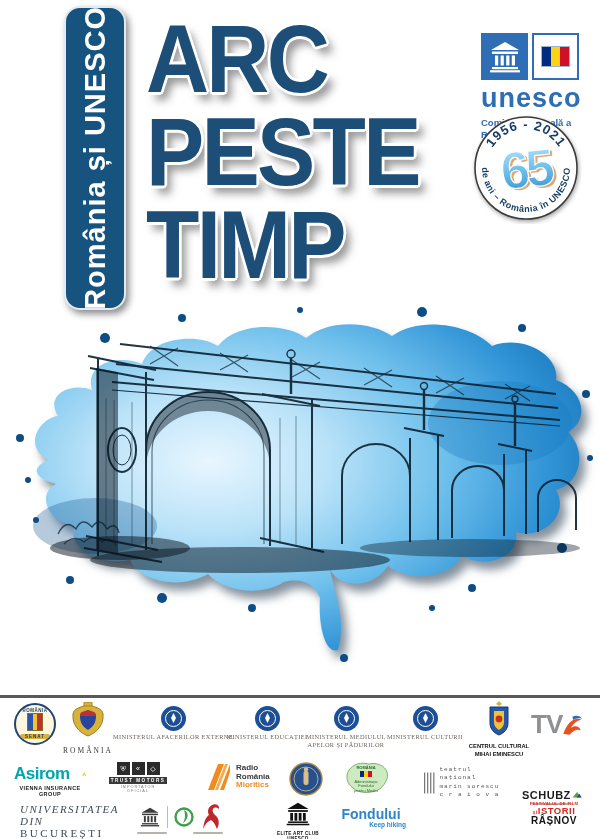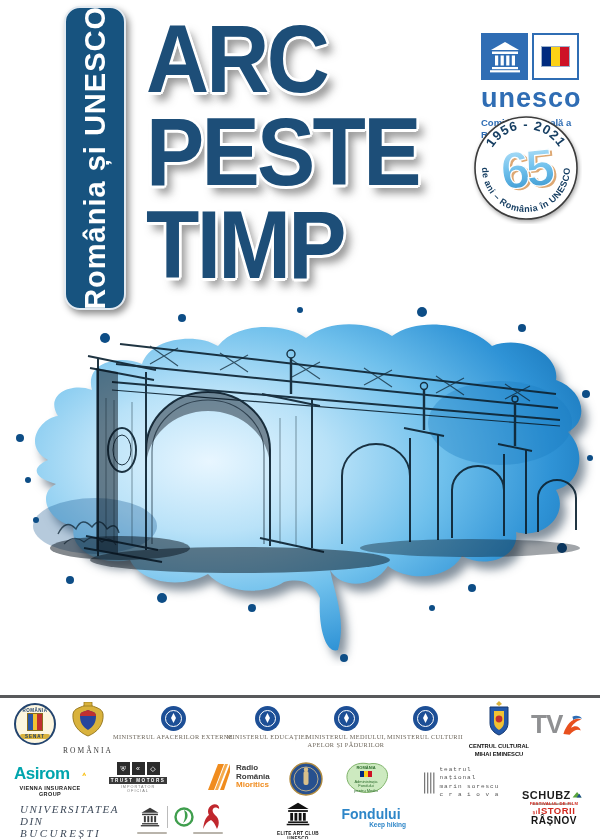--- a/index.html
+++ b/index.html
@@ -65,21 +65,21 @@
   .tm-sub{font-size:3.8px;color:#777;letter-spacing:1px;margin-top:1px;}
   .rrc{display:flex;gap:6px;align-items:center;text-align:left;}
   .rrc-txt{font-size:8px;font-weight:bold;line-height:1.05;color:#3a3a3a;}
   .rrc-txt .or{color:#f08c1e;}
   .teatru{display:flex;gap:5px;align-items:center;text-align:left;}
   .teatru-txt{font-family:"Liberation Mono",monospace;font-size:6px;color:#555;line-height:1.4;letter-spacing:1px;}
   .schubz-word{font-weight:bold;font-size:11px;color:#1c1c1c;letter-spacing:.5px;display:flex;align-items:center;gap:1px;justify-content:center;}
   .ub{display:flex;align-items:center;gap:4px;text-align:left;}
   .ub-name{font-family:"Liberation Serif",serif;color:#3e4a5a;line-height:1.1;}
   .ub-l1{font-size:11px;letter-spacing:1.5px;font-style:italic;}
-  .ub-l2{font-size:11px;letter-spacing:2.5px;font-style:italic;}
+  .ub-l2{font-size:11px;letter-spacing:2.5px;}
   .mioritics{color:#2e86c8;font-weight:bold;font-size:14px;line-height:.9;}
   .mioritics-sub{color:#2e86c8;font-weight:bold;font-size:6.5px;text-align:right;}
   .rasnov{line-height:1;}
   .rasnov-top{color:#d22a20;font-size:4.2px;font-weight:bold;letter-spacing:.3px;}
   .rasnov-mid{color:#d22a20;font-size:9.5px;font-weight:bold;letter-spacing:.5px;}
   .rasnov-mid .si{font-size:5px;}
   .rasnov-main{color:#141414;font-size:10px;font-weight:bold;letter-spacing:.5px;position:relative;}
   .elite-cap{font-size:4.6px;font-weight:bold;color:#111;letter-spacing:.3px;margin-top:1px;}
 </style>
 </head>

